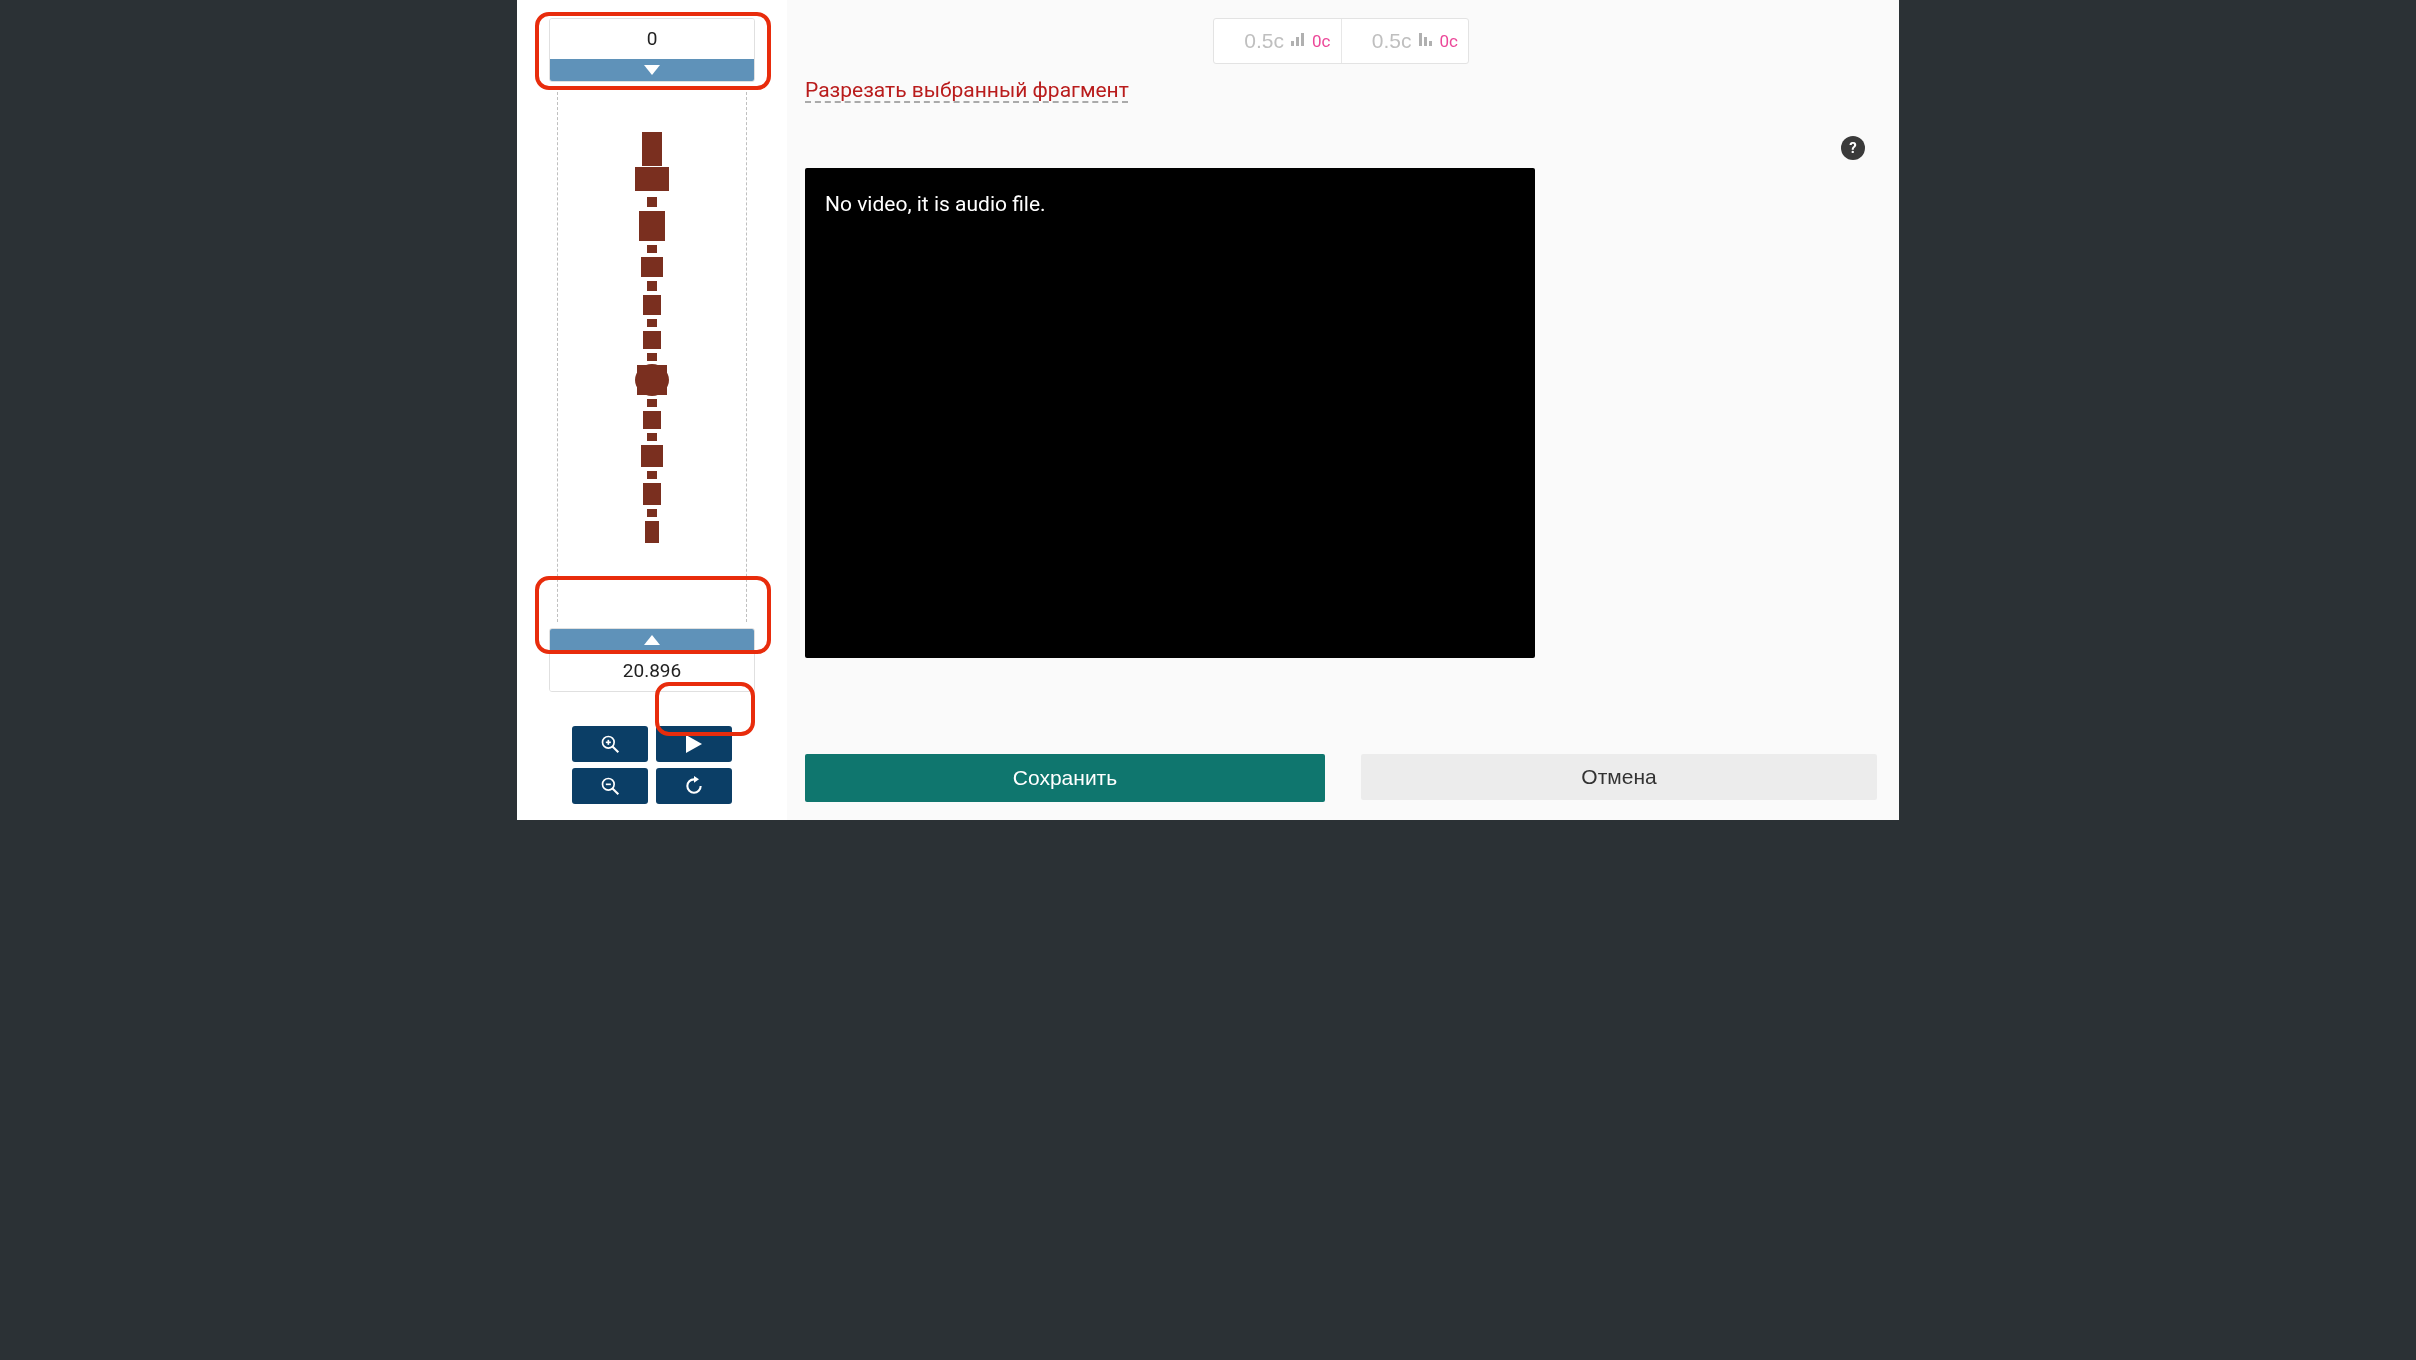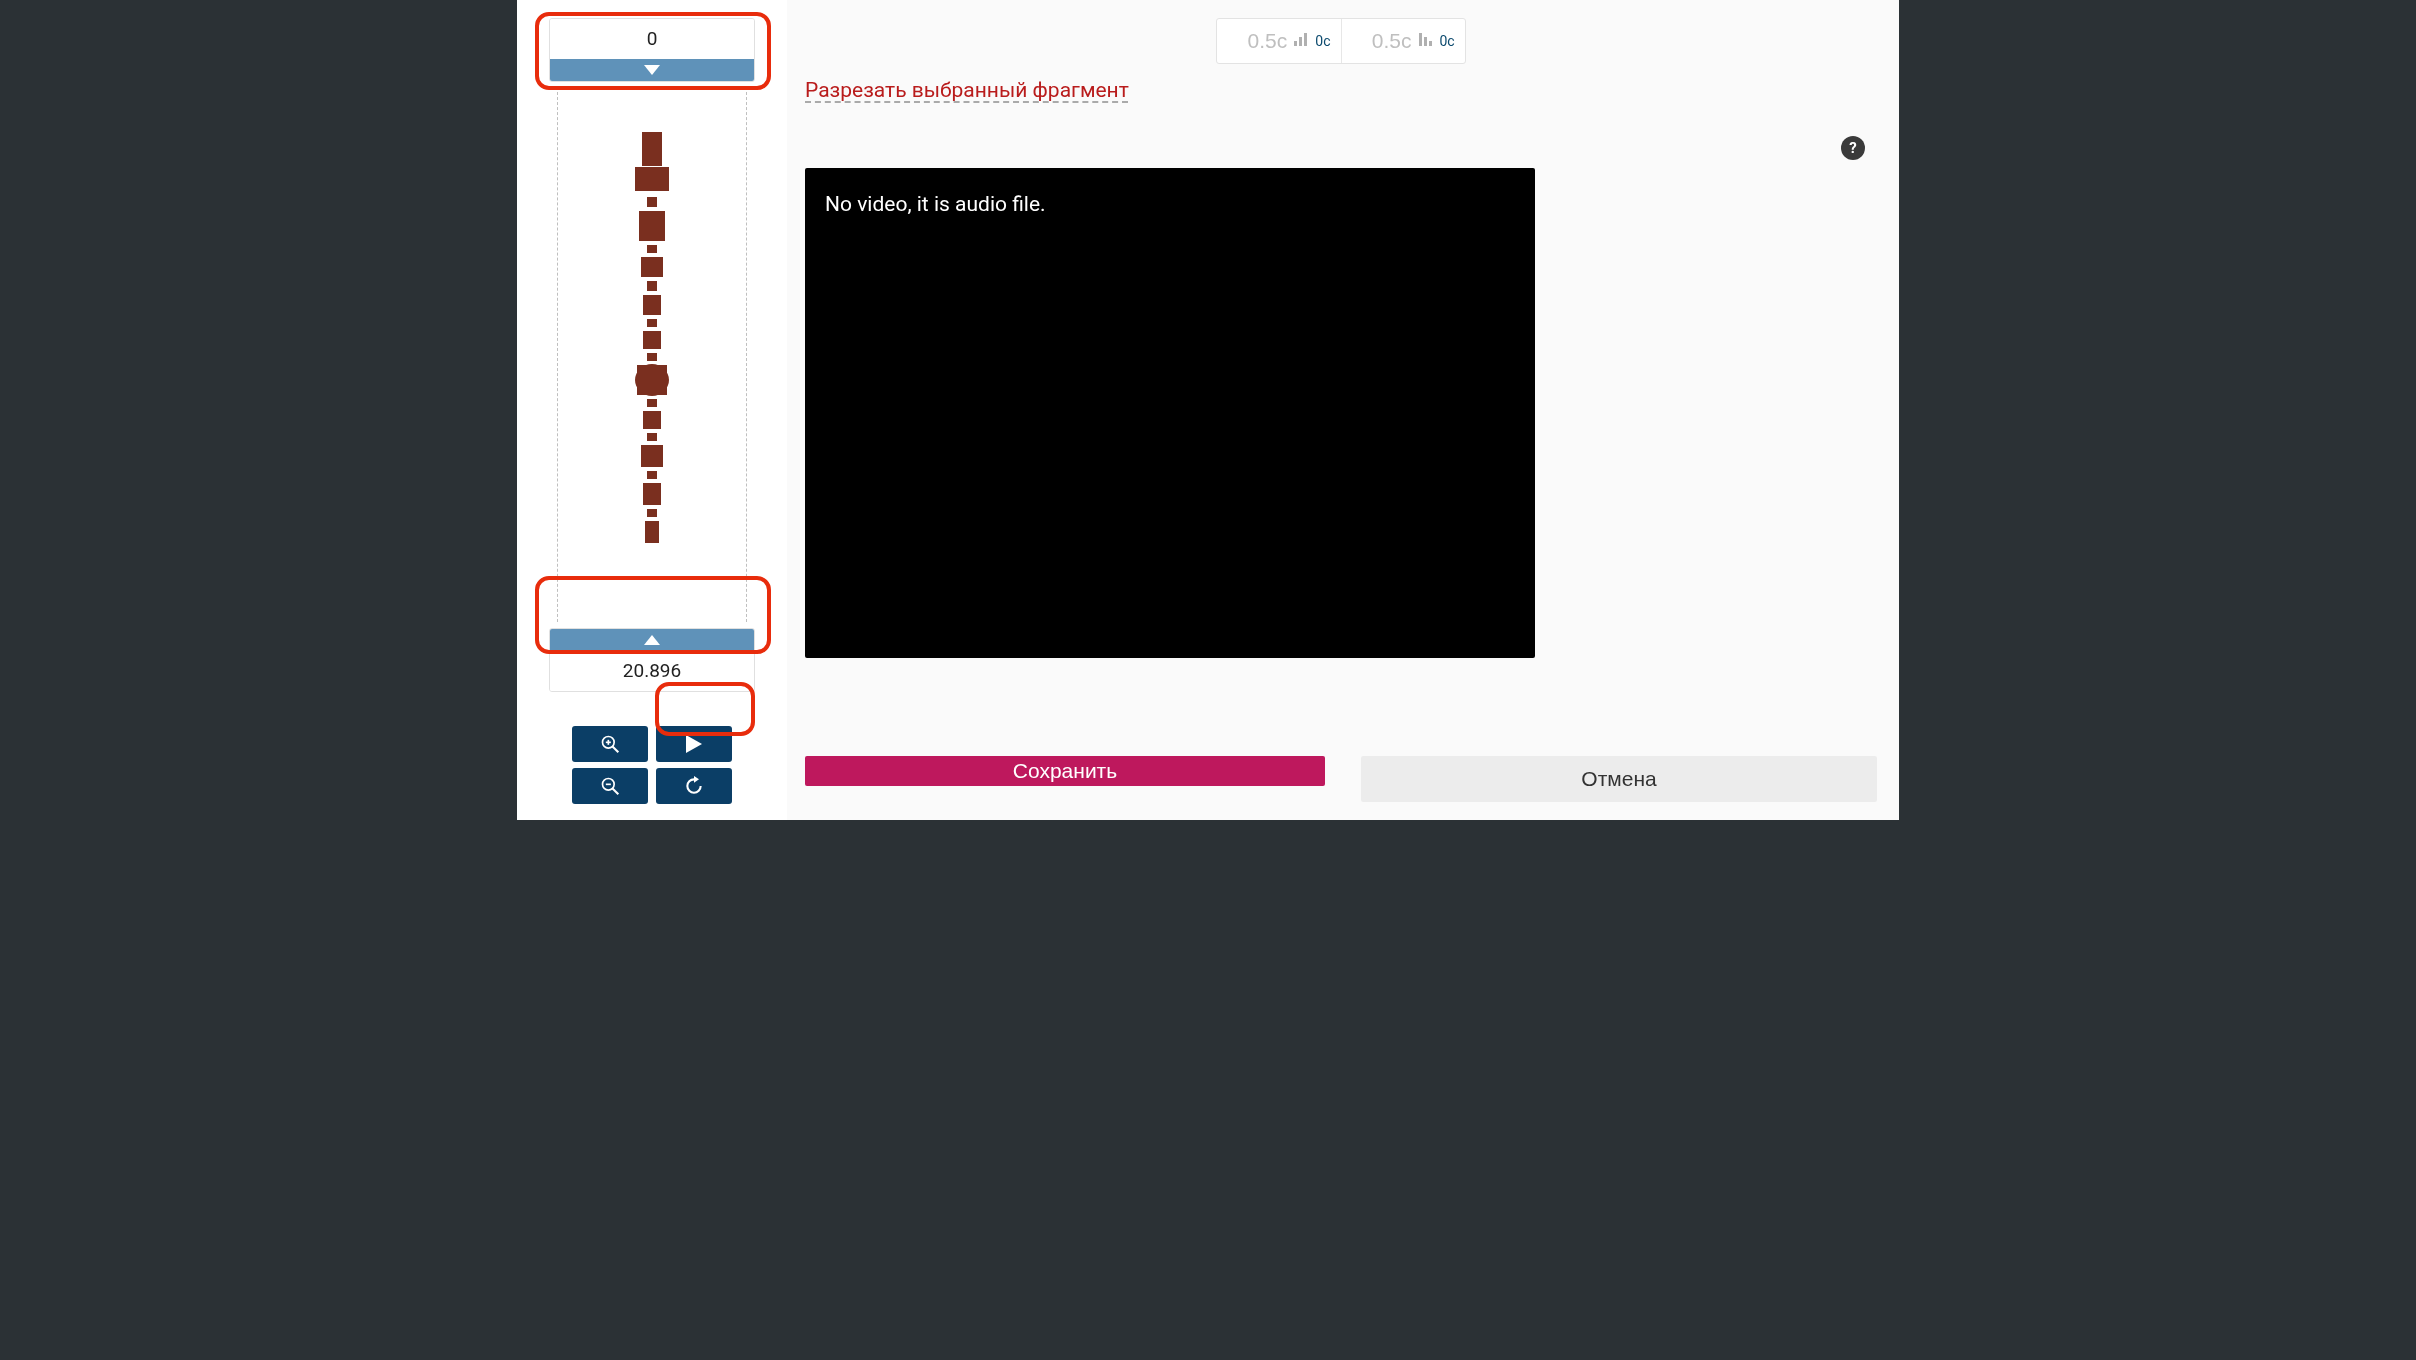--- a/index.html
+++ b/index.html
@@ -125,21 +125,21 @@
   .fade-input {
     width: 60px;
     border:none;
     outline:none;
     font-size:21px;
     color:#222;
     background:transparent;
   }
   .fade-input::placeholder { color:#bfbfbf; }
   .fade-icon { margin: 0 6px; }
-  .fade-value { font-size:14px; color:#0c4a6e; }
+  .fade-value { font-size:17px; color:#ec4899; }
 
   .cut-link {
     color:#b91c1c;
     font-size:21px;
     text-decoration: underline dashed #aaa;
     text-underline-offset: 4px;
     cursor:pointer;
   }
 
   .mid-row {
@@ -196,22 +196,22 @@
     cursor:pointer;
   }
 
   .bottom-row {
     display:flex;
     gap: 36px;
     margin-top: 40px;
   }
   .save-btn {
     flex:0 0 520px;
-    height:30px;
-    background:#be185d;
+    height:48px;
+    background:#0f766e;
     color:#fff;
     border:none;
     border-radius:2px;
     font-size:21px;
     cursor:pointer;
   }
   .cancel-btn {
     flex:1;
     height:46px;
     background:#ececec;

